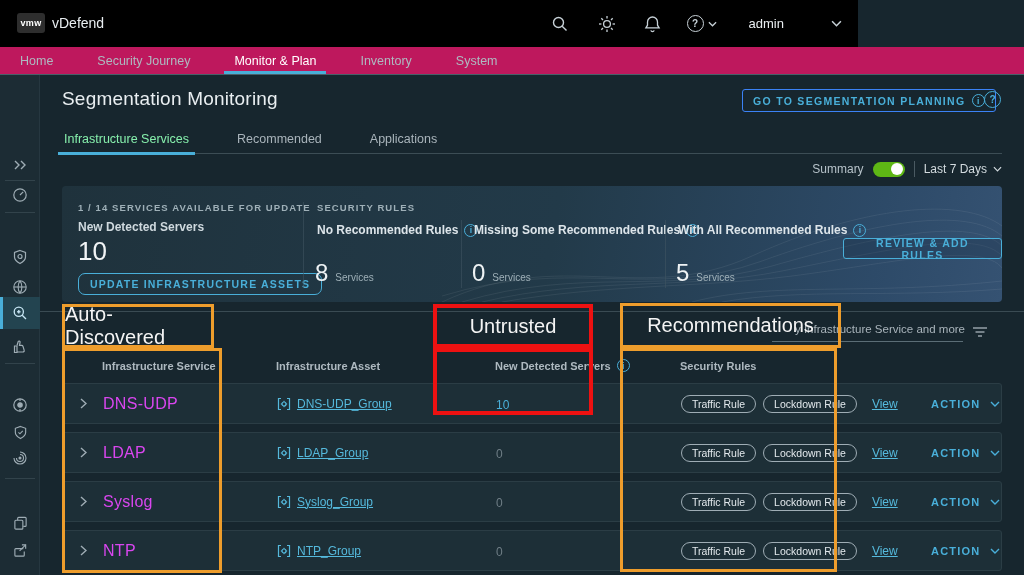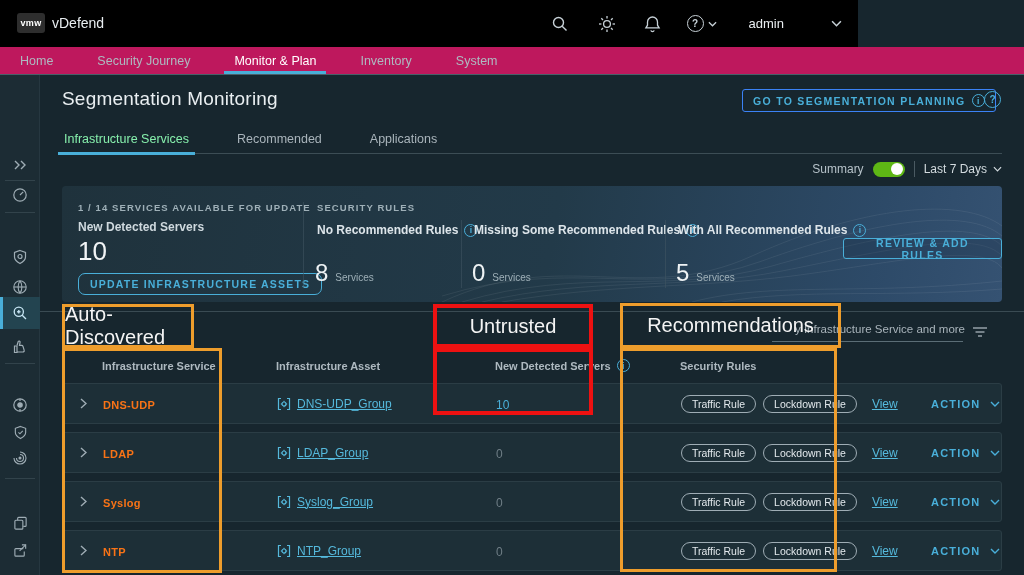--- a/index.html
+++ b/index.html
@@ -87,21 +87,21 @@
   .col-chev   { width:40px; flex:none; }
   .col-service{ width:131px; flex:none; }
   .col-asset  { width:219px; flex:none;margin-left:43px; }
   .col-value  { width:185px; flex:none; }
   .col-rules  { width:250px; flex:none; }
   .col-action { flex:1; display:flex; justify-content:flex-end; padding-right:18px; }
   .th-flex { display:flex; align-items:center; gap:6px; }
   .rows { position:absolute; left:62px; top:383px; width:940px; }
   .trow { position:relative; height:41px; margin-bottom:8px; background:#1d2f37; border:1px solid #2b3d45; border-radius:3px; display:flex; align-items:center; }
   .row-chev { width:40px; flex:none; display:flex; justify-content:center; color:#9fadb5; cursor:pointer; }
-  .svc { color:#f97316; font-size:11px; font-weight:bold; letter-spacing:.3px; }
+  .svc { color:#d946ef; font-size:16px; font-weight:normal; letter-spacing:.3px; }
   .asset-cell { display:flex; align-items:center; gap:6px; }
   .asset-link { color:#55b9dc; font-size:12px; text-decoration:underline; cursor:pointer; }
   .val { font-size:12px; color:#6f7e86; }
   .val.hot { color:#49afd9; cursor:pointer; }
   .pills { display:flex; align-items:center; gap:7px; }
   .pill { border:1px solid #9fadb5; border-radius:10px; color:#e2e8ec; font-size:10.5px; padding:2px 10px; white-space:nowrap; }
   .view-link { color:#55b9dc; font-size:12px; text-decoration:underline; cursor:pointer; margin-left:8px; }
   .action { color:#49afd9; font-size:11px; font-weight:bold; letter-spacing:1.2px; display:flex; align-items:center; gap:10px; cursor:pointer; }
 
   
@@ -500,21 +500,21 @@
           <span>ACTION</span>
           <svg width="10" height="6" viewBox="0 0 10 6" fill="none" stroke="currentColor" stroke-width="1.4">
               <path d="M1 1 L5 5 L9 1"></path>
             </svg>
         </span>
       </div>
     </div>
 
   </div>
 
-  <div class="ann ann-label ann-orange" style="left:62px; top:304px; width:132px; height:44px">Auto-Discovered</div>
+  <div class="ann ann-label ann-orange" style="left:62px; top:304px; width:152px; height:44px">Auto-Discovered</div>
   <div class="ann ann-orange" style="left:62px; top:348px; width:160px; height:225px"></div>
 
   <div class="ann ann-label ann-red" style="left:433px; top:304px; width:160px; height:44px">Untrusted</div>
   <div class="ann ann-red" style="left:433px; top:348px; width:160px; height:67px"></div>
 
   <div class="ann ann-label ann-orange" style="left:620px; top:303px; width:221px; height:45px">Recommendations</div>
   <div class="ann ann-orange" style="left:620px; top:348px; width:217px; height:224px"></div>
 
 </div>
 

